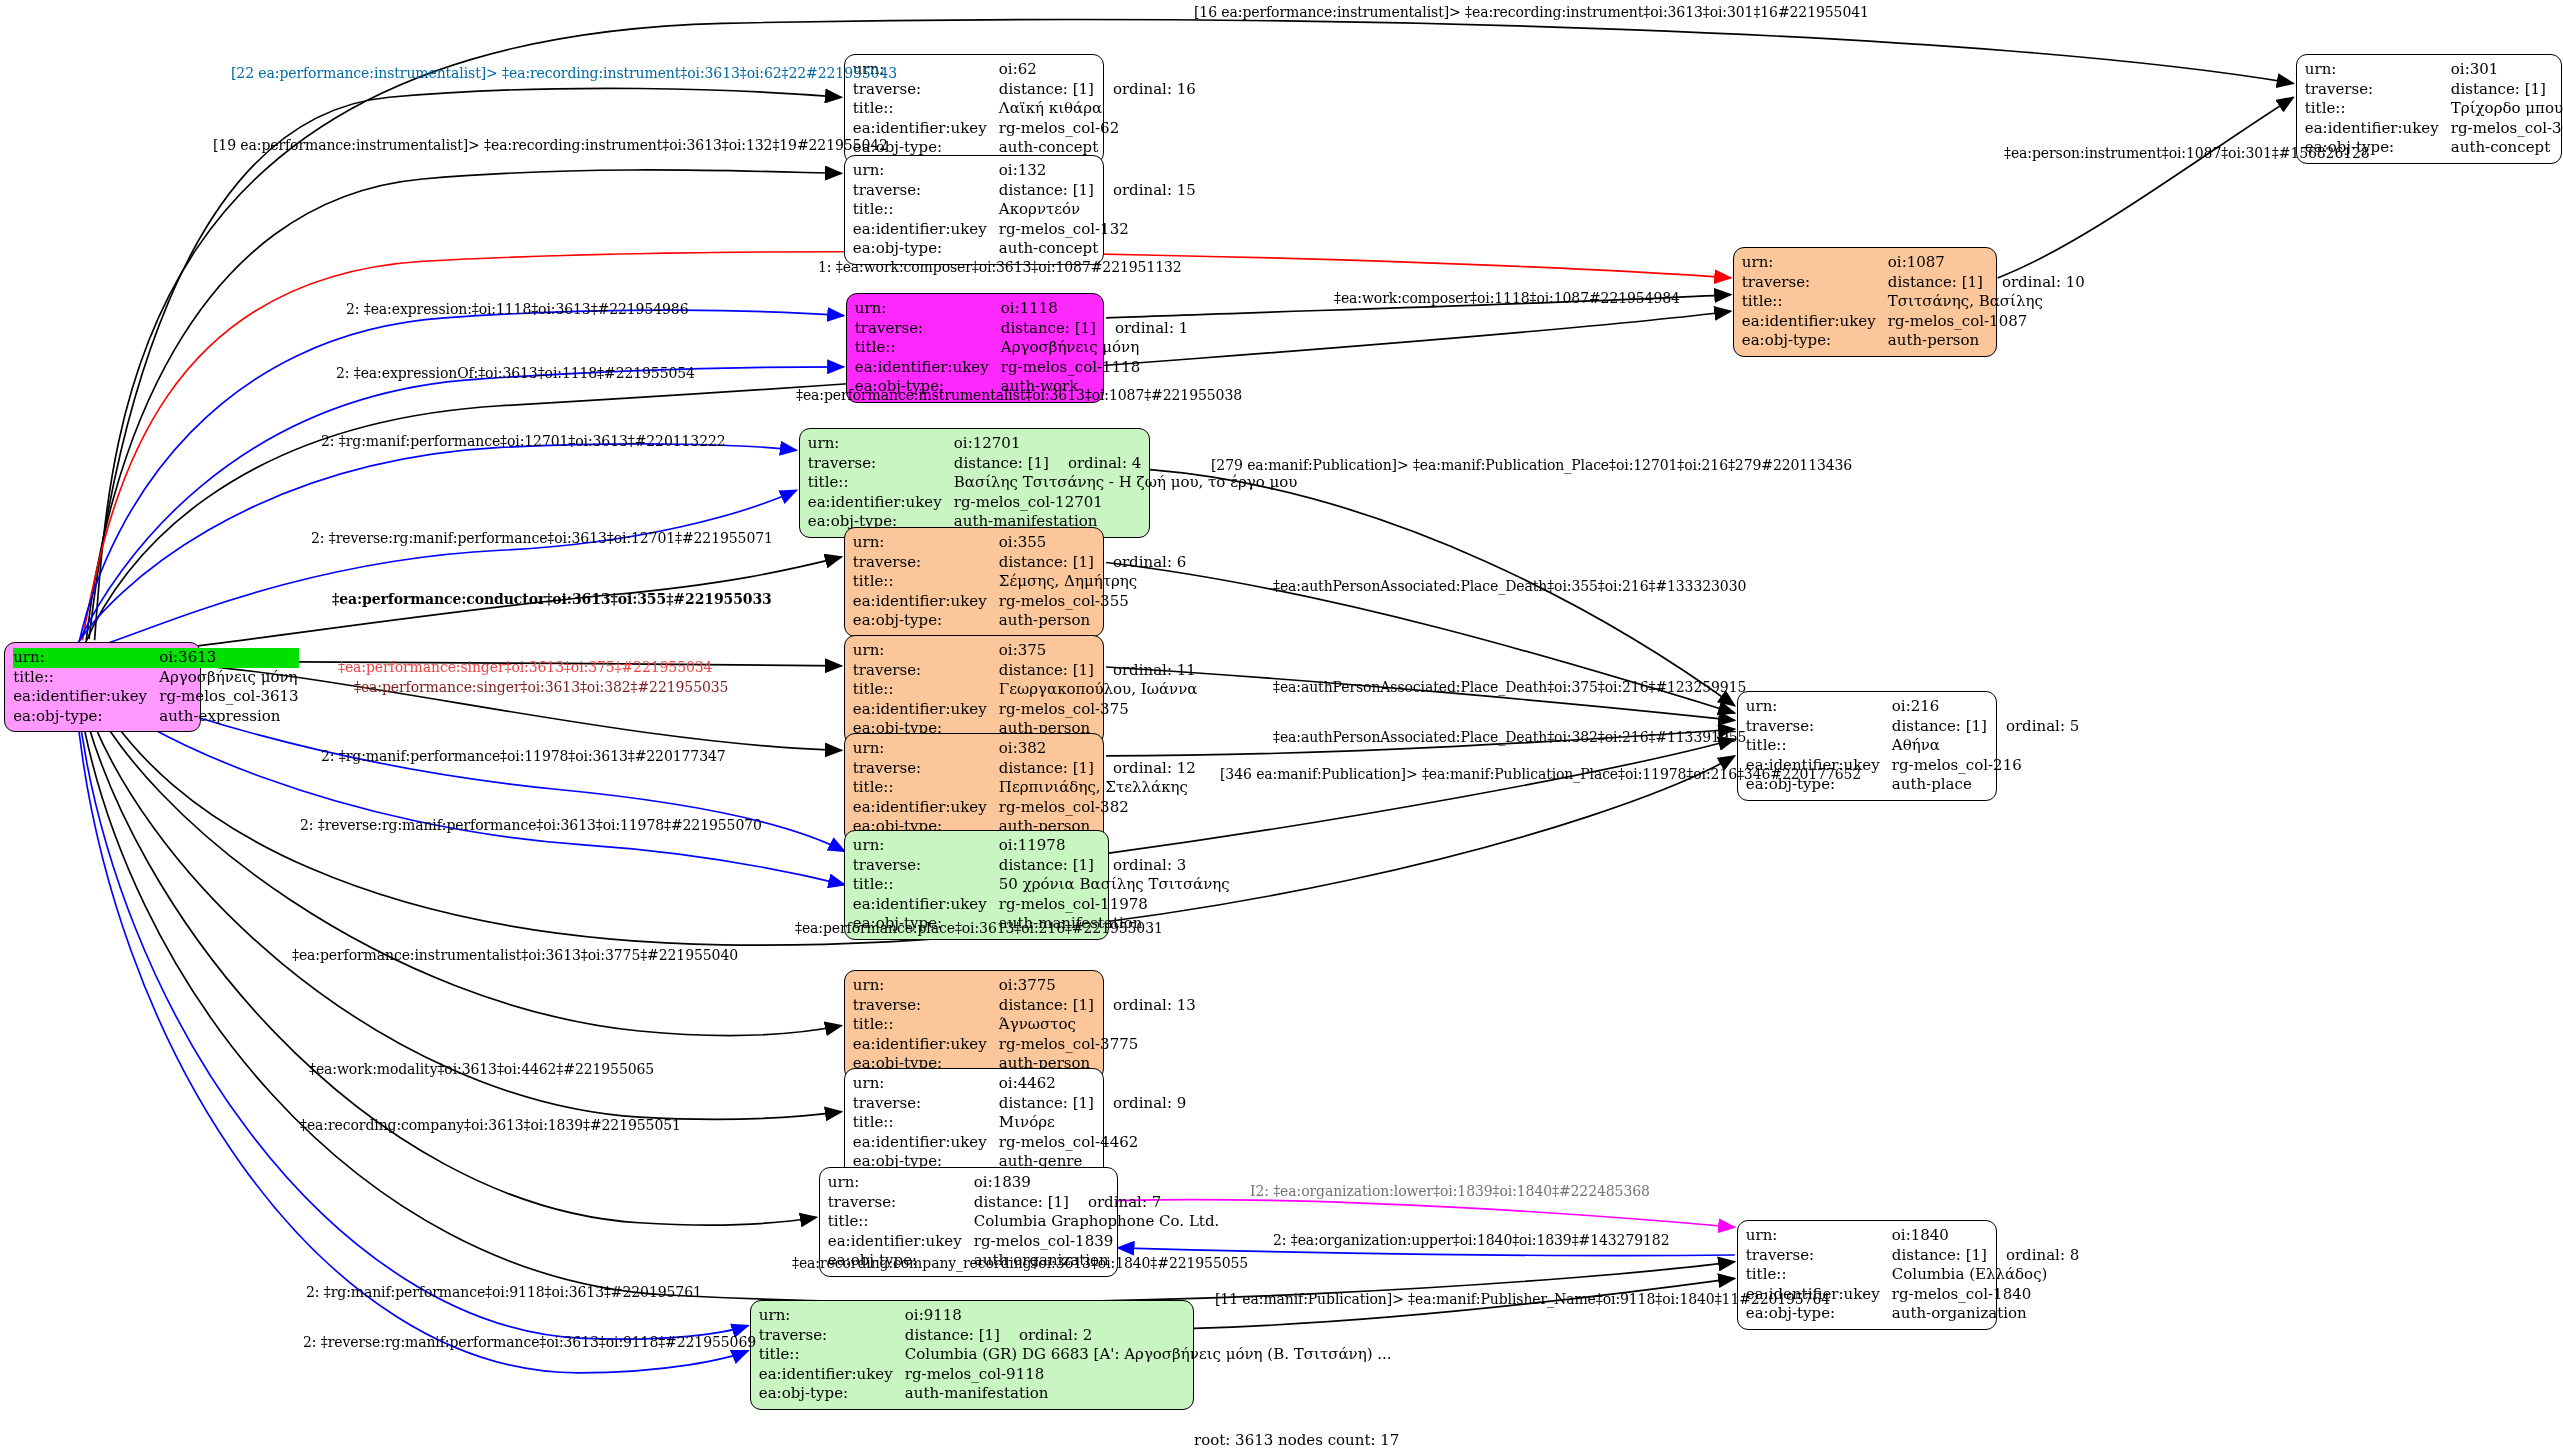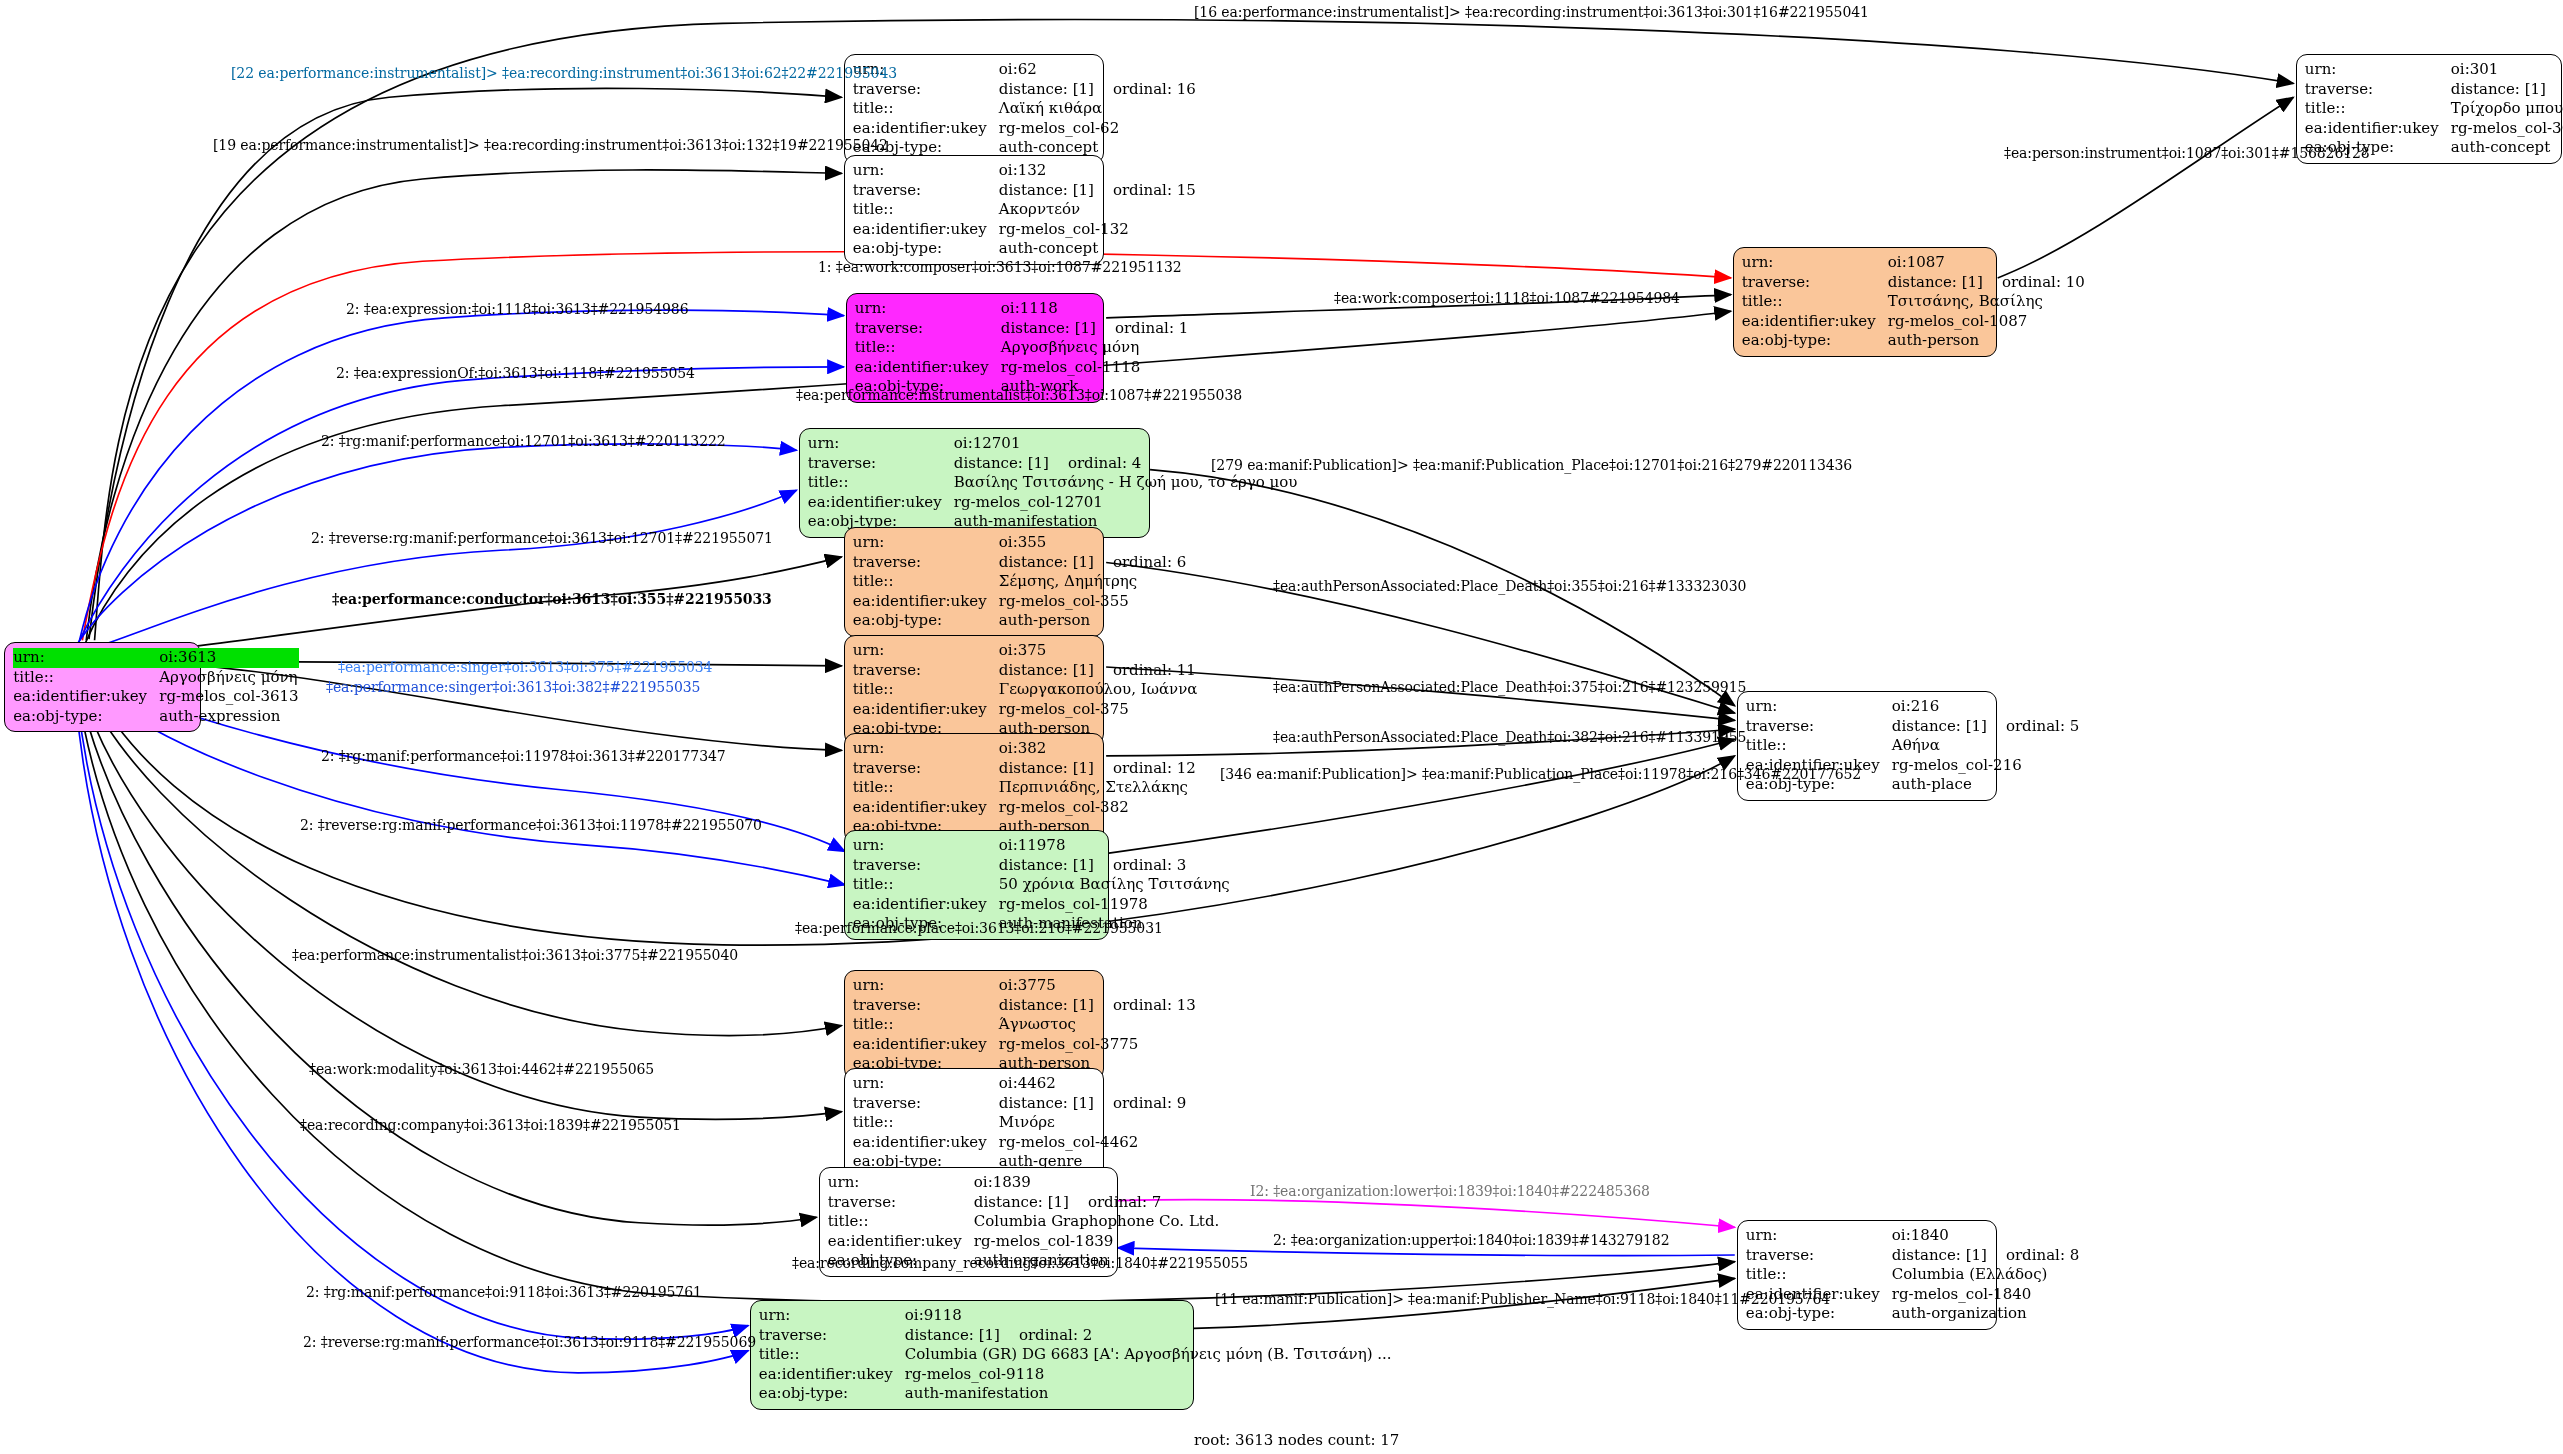--- a/index.html
+++ b/index.html
@@ -563,22 +563,22 @@
       <div class="elabel" style="left: 818px; top: 259px; color: rgb(0, 0, 0);">1: ‡ea:work:composer‡oi:3613‡oi:1087#221951132</div>
       <div class="elabel" style="left: 346px; top: 301px; color: rgb(0, 0, 0); text-align: right;">2: ‡ea:expression:‡oi:1118‡oi:3613‡#221954986</div>
       <div class="elabel" style="left: 1334px; top: 290px; color: rgb(0, 0, 0);">‡ea:work:composer‡oi:1118‡oi:1087#221954984</div>
       <div class="elabel" style="left: 336px; top: 365px; color: rgb(0, 0, 0);">2: ‡ea:expressionOf:‡oi:3613‡oi:1118‡#221955054</div>
       <div class="elabel" style="left: 796px; top: 387px; color: rgb(0, 0, 0);">‡ea:performance:instrumentalist‡oi:3613‡oi:1087‡#221955038</div>
       <div class="elabel" style="left: 321px; top: 433px; color: rgb(0, 0, 0);">2: ‡rg:manif:performance‡oi:12701‡oi:3613‡#220113222</div>
       <div class="elabel" style="left: 1211px; top: 457px; color: rgb(0, 0, 0);">[279 ea:manif:Publication]&gt; ‡ea:manif:Publication_Place‡oi:12701‡oi:216‡279#220113436</div>
       <div class="elabel" style="left: 311px; top: 530px; color: rgb(0, 0, 0);">2: ‡reverse:rg:manif:performance‡oi:3613‡oi:12701‡#221955071</div>
       <div class="elabel" style="left: 332px; top: 591px; color: rgb(0, 0, 0); font-weight: bold;">‡ea:performance:conductor‡oi:3613‡oi:355‡#221955033</div>
       <div class="elabel" style="left: 1273px; top: 578px; color: rgb(0, 0, 0);">‡ea:authPersonAssociated:Place_Death‡oi:355‡oi:216‡#133323030</div>
-      <div class="elabel" style="left: 338px; top: 659px; color: #3b82f6;">‡ea:performance:singer‡oi:3613‡oi:375‡#221955034</div>
-      <div class="elabel" style="left: 326px; top: 679px; color: #1d4ed8;">‡ea:performance:singer‡oi:3613‡oi:382‡#221955035</div>
+      <div class="elabel" style="left: 338px; top: 659px; color: #ef4444;">‡ea:performance:singer‡oi:3613‡oi:375‡#221955034</div>
+      <div class="elabel" style="left: 354px; top: 679px; color: #7f1d1d;">‡ea:performance:singer‡oi:3613‡oi:382‡#221955035</div>
       <div class="elabel" style="left: 1273px; top: 679px; color: rgb(0, 0, 0);">‡ea:authPersonAssociated:Place_Death‡oi:375‡oi:216‡#123259915</div>
       <div class="elabel" style="left: 321px; top: 748px; color: rgb(0, 0, 0);">2: ‡rg:manif:performance‡oi:11978‡oi:3613‡#220177347</div>
       <div class="elabel" style="left: 1273px; top: 729px; color: rgb(0, 0, 0);">‡ea:authPersonAssociated:Place_Death‡oi:382‡oi:216‡#113391955</div>
       <div class="elabel" style="left: 1220px; top: 766px; color: rgb(0, 0, 0);">[346 ea:manif:Publication]&gt; ‡ea:manif:Publication_Place‡oi:11978‡oi:216‡346#220177652</div>
       <div class="elabel" style="left: 300px; top: 817px; color: rgb(0, 0, 0);">2: ‡reverse:rg:manif:performance‡oi:3613‡oi:11978‡#221955070</div>
       <div class="elabel" style="left: 795px; top: 920px; color: rgb(0, 0, 0);">‡ea:performance:place‡oi:3613‡oi:216‡#221955031</div>
       <div class="elabel" style="left: 292px; top: 947px; color: rgb(0, 0, 0);">‡ea:performance:instrumentalist‡oi:3613‡oi:3775‡#221955040</div>
       <div class="elabel" style="left: 309px; top: 1061px; color: rgb(0, 0, 0);">‡ea:work:modality‡oi:3613‡oi:4462‡#221955065</div>
       <div class="elabel" style="left: 300px; top: 1117px; color: rgb(0, 0, 0);">‡ea:recording:company‡oi:3613‡oi:1839‡#221955051</div>
       <div class="elabel" style="left: 1250px; top: 1183px; color: #737373;">I2: ‡ea:organization:lower‡oi:1839‡oi:1840‡#222485368</div>

